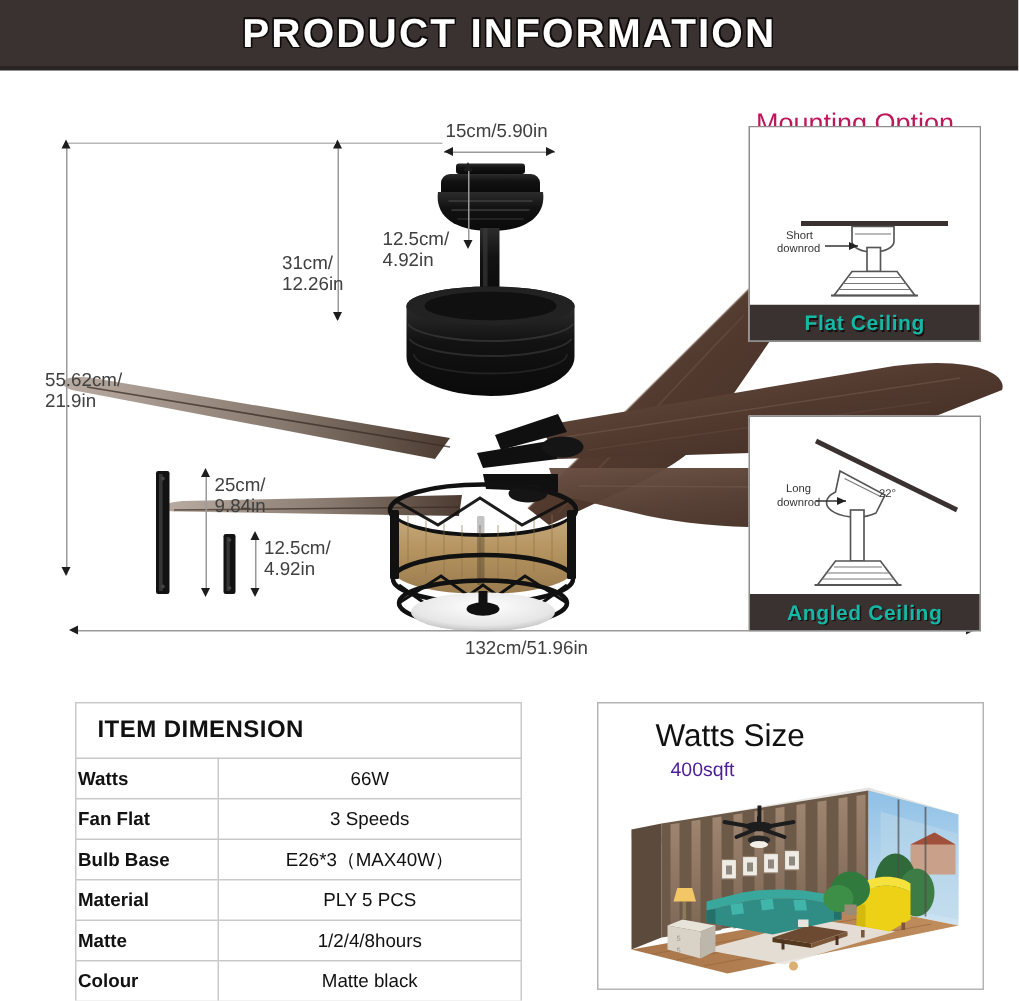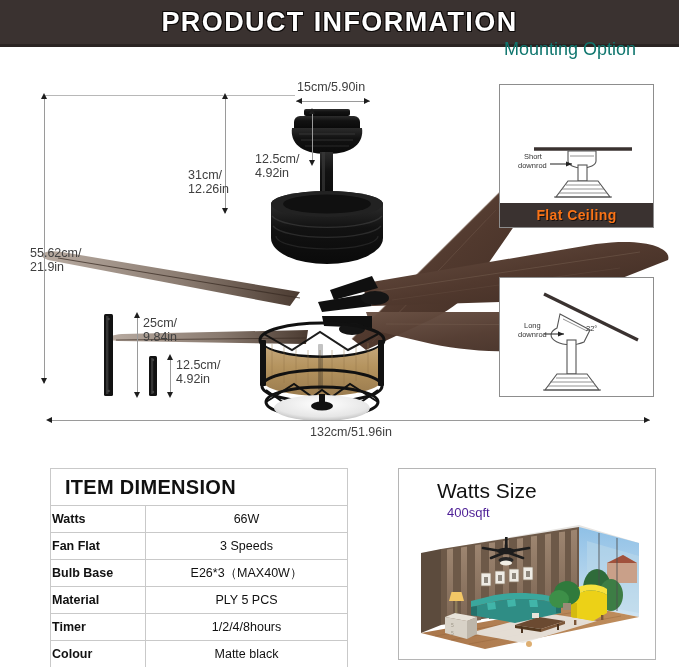--- a/index.html
+++ b/index.html
@@ -21,32 +21,32 @@
   .vline{position:absolute;width:1px;background:#9a9a9a;}
   .hline{position:absolute;height:1px;background:#9a9a9a;}
   .tickh{position:absolute;height:1px;background:#b8b8b8;}
   .arr{position:absolute;width:0;height:0;}
   .arr.left{border-top:3.5px solid transparent;border-bottom:3.5px solid transparent;border-right:6px solid #1d1d1d;}
   .arr.right{border-top:3.5px solid transparent;border-bottom:3.5px solid transparent;border-left:6px solid #1d1d1d;}
   .arr.up{border-left:3.5px solid transparent;border-right:3.5px solid transparent;border-bottom:6px solid #1d1d1d;}
   .arr.down{border-left:3.5px solid transparent;border-right:3.5px solid transparent;border-top:6px solid #1d1d1d;}
 
   
-  .mount-title{position:absolute;left:504px;top:39px;font-size:18px;color:#0f766e;}
+  .mount-title{position:absolute;left:504px;top:72px;font-size:18px;color:#be185d;}
   .mount-card{position:absolute;width:155px;border:1px solid #8d8d8d;background:#fff;box-sizing:border-box;}
   .mount-pic{position:relative;height:118px;background:#fff;}
-  .mount-label{height:24px;background:#3a3230;color:#f97316;font-size:14px;font-weight:bold;
+  .mount-label{height:24px;background:#3a3230;color:#14b8a6;font-size:14px;font-weight:bold;
       display:flex;align-items:center;justify-content:center;letter-spacing:.4px;
       text-shadow:1px 1px 0 #17100f;}
 
   
   .tbl{position:absolute;left:50px;top:468px;width:298px;border:1px solid #c9c9c9;
        border-collapse:collapse;background:#fff;}
   .tbl td{border:1px solid #c9c9c9;height:24px;font-size:12.5px;color:#111;}
-  .tbl td.title{font-size:20px;font-weight:bold;padding-left:14px;height:34px;letter-spacing:.3px;margin-left:24px;}
+  .tbl td.title{font-size:16px;font-weight:bold;padding-left:14px;height:34px;letter-spacing:.3px;margin-left:24px;}
   .tbl td.k{width:92px;text-align:left;font-weight:bold;}
   .tbl td.v{text-align:center;}
 
   
   .room-card{position:absolute;left:398px;top:468px;width:258px;height:192px;
       border:1px solid #b5b5b5;background:#fff;box-sizing:border-box;overflow:hidden;}
   .room-title{position:absolute;left:38px;top:10px;font-size:21px;color:#111;}
   .room-sub{position:absolute;left:48px;top:36px;font-size:13px;color:#4c1d95;}
 
   
@@ -273,20 +273,21 @@
       <path d="M48 108 h48" stroke="#777" stroke-width=".8"></path>
       <path d="M56 100 h32" stroke="#777" stroke-width=".8"></path>
       <path d="M43 112 h58" stroke="#555" stroke-width="1.2"></path>
       <text x="86" y="53" font-family="Liberation Sans, sans-serif" font-size="7.5" fill="#333">22°</text>
       <text x="24" y="50" font-family="Liberation Sans, sans-serif" font-size="7.5" fill="#333">Long</text>
       <text x="18" y="59" font-family="Liberation Sans, sans-serif" font-size="7.5" fill="#333">downrod</text>
       <path d="M44 56 H64" stroke="#333" stroke-width="1.1"></path>
       <path d="M64 56 l-6 -2.6 v5.2 z" fill="#222"></path>
     </svg>
   </div>
+  <div class="mount-label">Angled Ceiling</div>
 </div>
 
 <table class="tbl">
   <tbody>
       <tr>
     <td class="title" colspan="2">ITEM DIMENSION</td>
   </tr>
   <tr>
     <td class="k">Watts</td>
     <td class="v">66W</td>
@@ -297,21 +298,21 @@
   </tr>
   <tr>
     <td class="k">Bulb Base</td>
     <td class="v">E26*3（MAX40W）</td>
   </tr>
   <tr>
     <td class="k">Material</td>
     <td class="v">PLY 5 PCS</td>
   </tr>
   <tr>
-    <td class="k">Timer</td>
+    <td class="k">Matte</td>
     <td class="v">1/2/4/8hours</td>
   </tr>
   <tr>
     <td class="k">Colour</td>
     <td class="v">Matte black</td>
   </tr>
 </tbody>
   </table>
 
 <div class="room-card">

